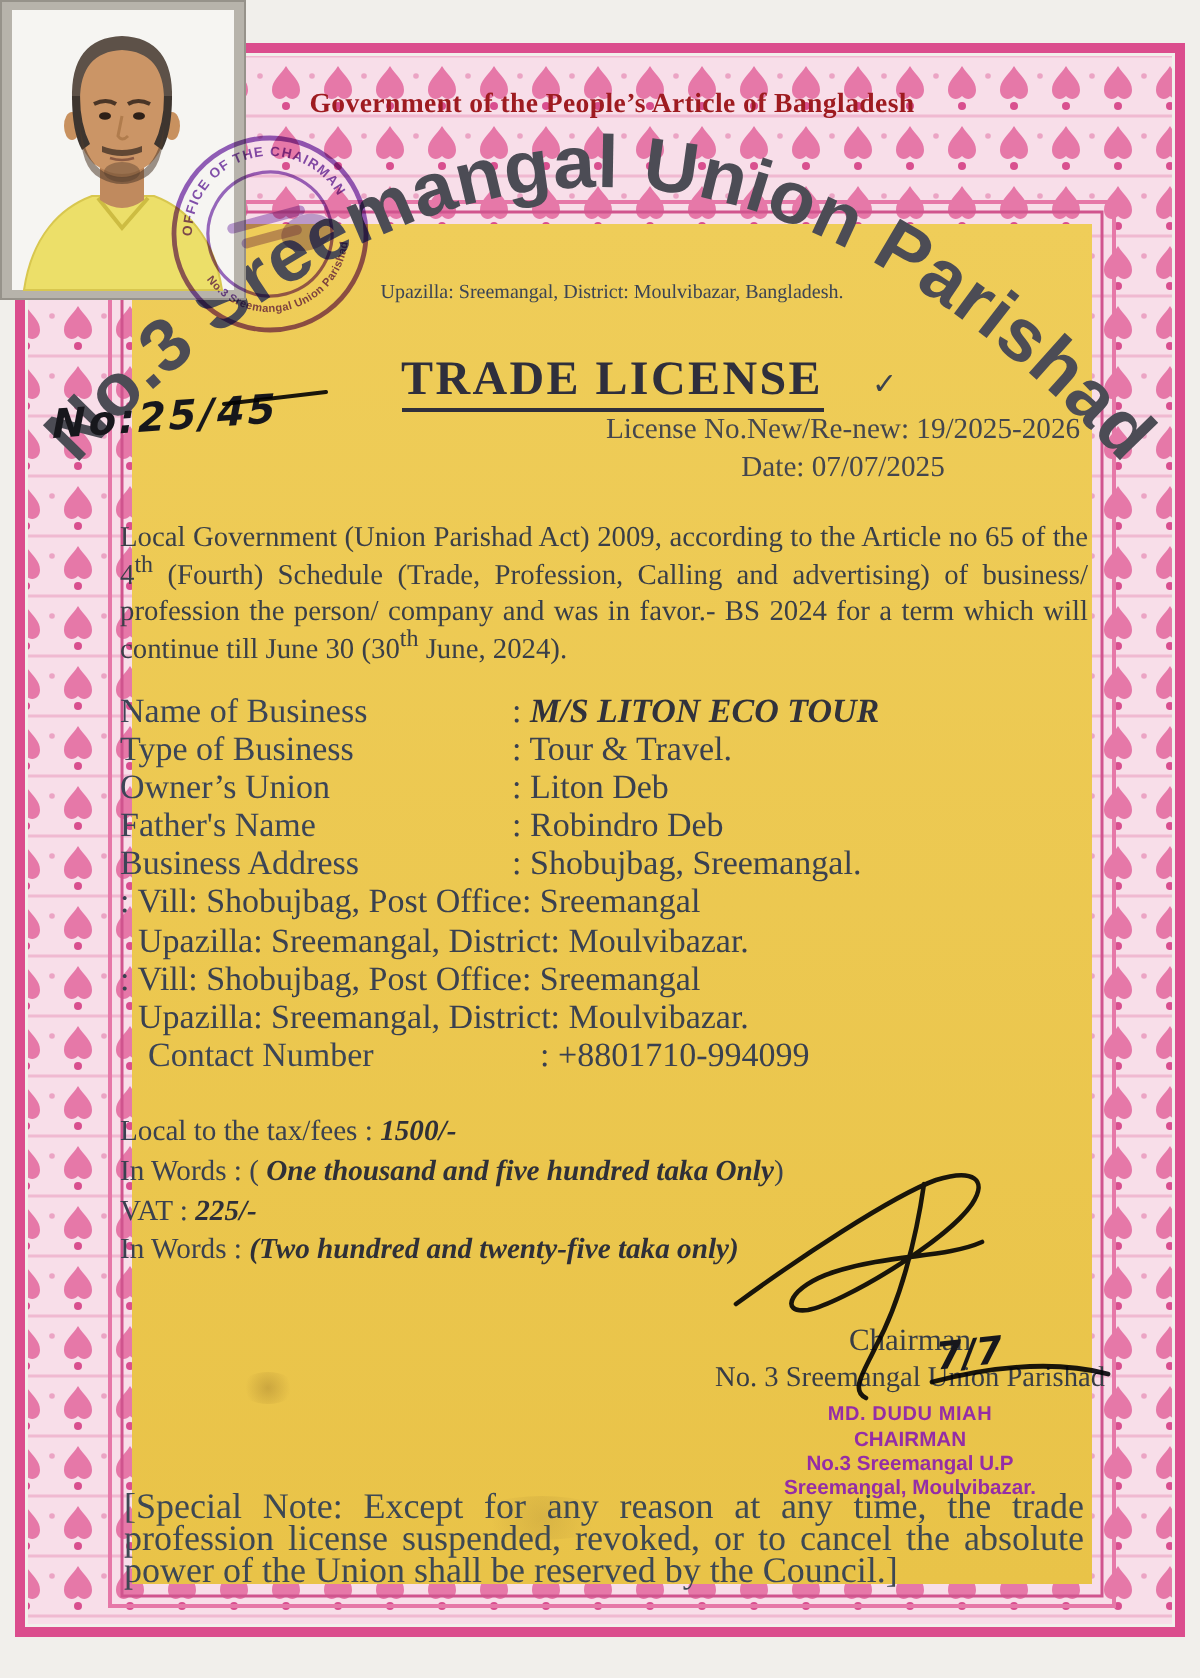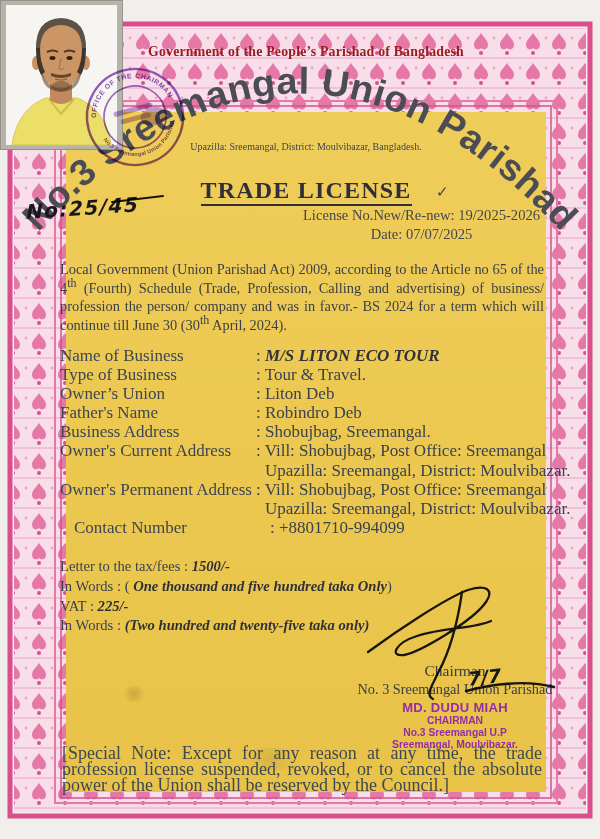--- a/index.html
+++ b/index.html
@@ -31,21 +31,21 @@
   .vname{font-weight:bold;font-style:italic;color:#31323b;}
 
   .fees{left:60px;top:559px;font-size:14.6px;color:#3a4150;}
   .fees .fee-line{line-height:15px;margin-bottom:4.8px;}
   .fee-num{font-weight:bold;font-style:italic;color:#2f3038;}
 
   .sig-block{left:330px;top:662px;width:250px;text-align:center;}
   .sig-chair{font-size:15.5px;color:#383d46;}
   .sig-org{font-size:14.3px;color:#383d46;margin-top:1px;}
   .stamp-text{margin-top:3px;font-family:"Liberation Sans",sans-serif;color:#952da6;font-weight:bold;}
-  .st1{font-size:13px;letter-spacing:.3px;line-height:13px;}
+  .st1{font-size:10px;letter-spacing:.3px;line-height:13px;}
   .st2{font-size:10.3px;margin-top:1.5px;line-height:10.5px;}
 
   .hand-date{left:468px;top:666px;font-family:"DejaVu Sans",sans-serif;font-style:italic;font-weight:600;
              font-size:19px;color:#17171c;transform:rotate(-6deg);}
   .note{left:62px;top:746px;width:480px;font-size:18px;line-height:15.8px;text-align:justify;color:#3d4854;}
 
   .photo{left:0;top:0;}
   .stamp{left:40px;top:22px;mix-blend-mode:multiply;opacity:.95;}
   .arc-svg{left:0;top:0;pointer-events:none;}
   .ink{left:0;top:0;mix-blend-mode:multiply;pointer-events:none;}
@@ -76,21 +76,21 @@
     <rect x="14" y="28" width="572" height="784" fill="url(#lace)"></rect>
     <rect x="10" y="24" width="580" height="792" fill="none" stroke="#db4d8d" stroke-width="5"></rect>
     <rect x="55" y="101" width="502" height="702" fill="none" stroke="#e678a8" stroke-width="2"></rect>
     <rect x="61" y="106" width="490" height="692" fill="none" stroke="#d0548e" stroke-width="1.5"></rect>
     <rect x="66" y="112" width="480" height="680" fill="url(#paper)"></rect>
   </svg>
 
   <div class="abs stain" style="left:120px;top:686px;width:28px;height:16px;background:radial-gradient(circle,rgba(95,60,20,.22),rgba(95,60,20,0) 70%);"></div>
   <div class="abs stain" style="left:236px;top:748px;width:70px;height:22px;background:radial-gradient(circle,rgba(110,80,35,.14),rgba(110,80,35,0) 70%);"></div>
 
-  <div class="abs center-line gov">Government of the People’s Parishad of Bangladesh</div>
+  <div class="abs center-line gov">Government of the People’s Article of Bangladesh</div>
 
   <svg class="abs arc-svg" width="600" height="300" viewBox="0 0 600 300">
     <path id="arcPath" d="M 45 225 Q 300 -38 555 225" fill="none"></path>
     <text class="arc-text">
       <textPath href="#arcPath" startOffset="50%" text-anchor="middle" textLength="610" lengthAdjust="spacingAndGlyphs">No.3 Sreemangal Union Parishad</textPath>
     </text>
   </svg>
 
   <div class="abs center-line addr">Upazilla: Sreemangal, District: Moulvibazar, Bangladesh.</div>
 
@@ -99,21 +99,21 @@
   </div>
   <div class="abs check">✓</div>
 
   <div class="abs lic">
     <div>License No.New/Re-new: 19/2025-2026</div>
     <div>Date:  07/07/2025</div>
   </div>
 
   <div class="abs hand-no">No:25/45</div>
 
-  <div class="abs para"><span>Local Government (Union Parishad Act) 2009, according to the Article no 65 of the 4</span><sup class="s">th</sup><span> (Fourth) Schedule (Trade, Profession, Calling and advertising) of business/ profession the person/ company and was in favor.- BS 2024 for a term which will continue till June 30 (30</span><sup class="s">th</sup><span> April, 2024).</span></div>
+  <div class="abs para"><span>Local Government (Union Parishad Act) 2009, according to the Article no 65 of the 4</span><sup class="s">th</sup><span> (Fourth) Schedule (Trade, Profession, Calling and advertising) of business/ profession the person/ company and was in favor.- BS 2024 for a term which will continue till June 30 (30</span><sup class="s">th</sup><span> June, 2024).</span></div>
 
   <div class="abs details">
     <div class="drow">
       <div class="dlabel">Name of Business</div>
       <div class="dval"><span>:</span> <span class="vname">M/S LITON ECO TOUR</span></div>
     </div>
     <div class="drow">
       <div class="dlabel">Type of Business</div>
       <div class="dval"><span>:</span> <span>Tour &amp; Travel.</span></div>
     </div>
@@ -123,41 +123,39 @@
     </div>
     <div class="drow">
       <div class="dlabel">Father's Name</div>
       <div class="dval"><span>:</span> <span>Robindro Deb</span></div>
     </div>
     <div class="drow">
       <div class="dlabel">Business Address</div>
       <div class="dval"><span>:</span> <span>Shobujbag, Sreemangal.</span></div>
     </div>
     <div class="drow">
-      <div class="dlabel">Owner's Current Address</div>
       <div class="dval">
         <div><span>:</span> <span>Vill: Shobujbag, Post Office: Sreemangal</span></div>
         <div class="v2">Upazilla: Sreemangal, District: Moulvibazar.</div>
       </div>
     </div>
     <div class="drow">
-      <div class="dlabel">Owner's Permanent Address</div>
       <div class="dval">
         <div><span>:</span> <span>Vill: Shobujbag, Post Office: Sreemangal</span></div>
         <div class="v2">Upazilla: Sreemangal, District: Moulvibazar.</div>
       </div>
     </div>
     <div class="drow">
       <div class="dlabel" style="padding-left:14px;">Contact Number</div>
       <div class="dval"><span>:</span> <span>+8801710-994099</span></div>
     </div>
   </div>
 
   <div class="abs fees">
-    <div class="fee-line"><span>Letter to the tax/fees : </span><span class="fee-num">1500/-</span></div>
+    <div class="fee-line"><span>Local to the tax/fees : </span><span class="fee-num">1500/-</span></div>
     <div class="fee-line"><span>In Words : ( </span><span class="fee-num">One thousand and five hundred taka Only</span><span>)</span></div>
     <div class="fee-line"><span>VAT : </span><span class="fee-num">225/-</span></div>
     <div class="fee-line"><span>In Words : </span><span class="fee-num">(Two hundred and twenty-five taka only)</span></div>
   </div>
 
   <div class="abs sig-block">
     <div class="sig-chair">Chairman</div>
     <div class="sig-org">No. 3 Sreemangal Union Parishad</div>
     <div class="stamp-text">
       <div class="st1">MD. DUDU MIAH</div>

